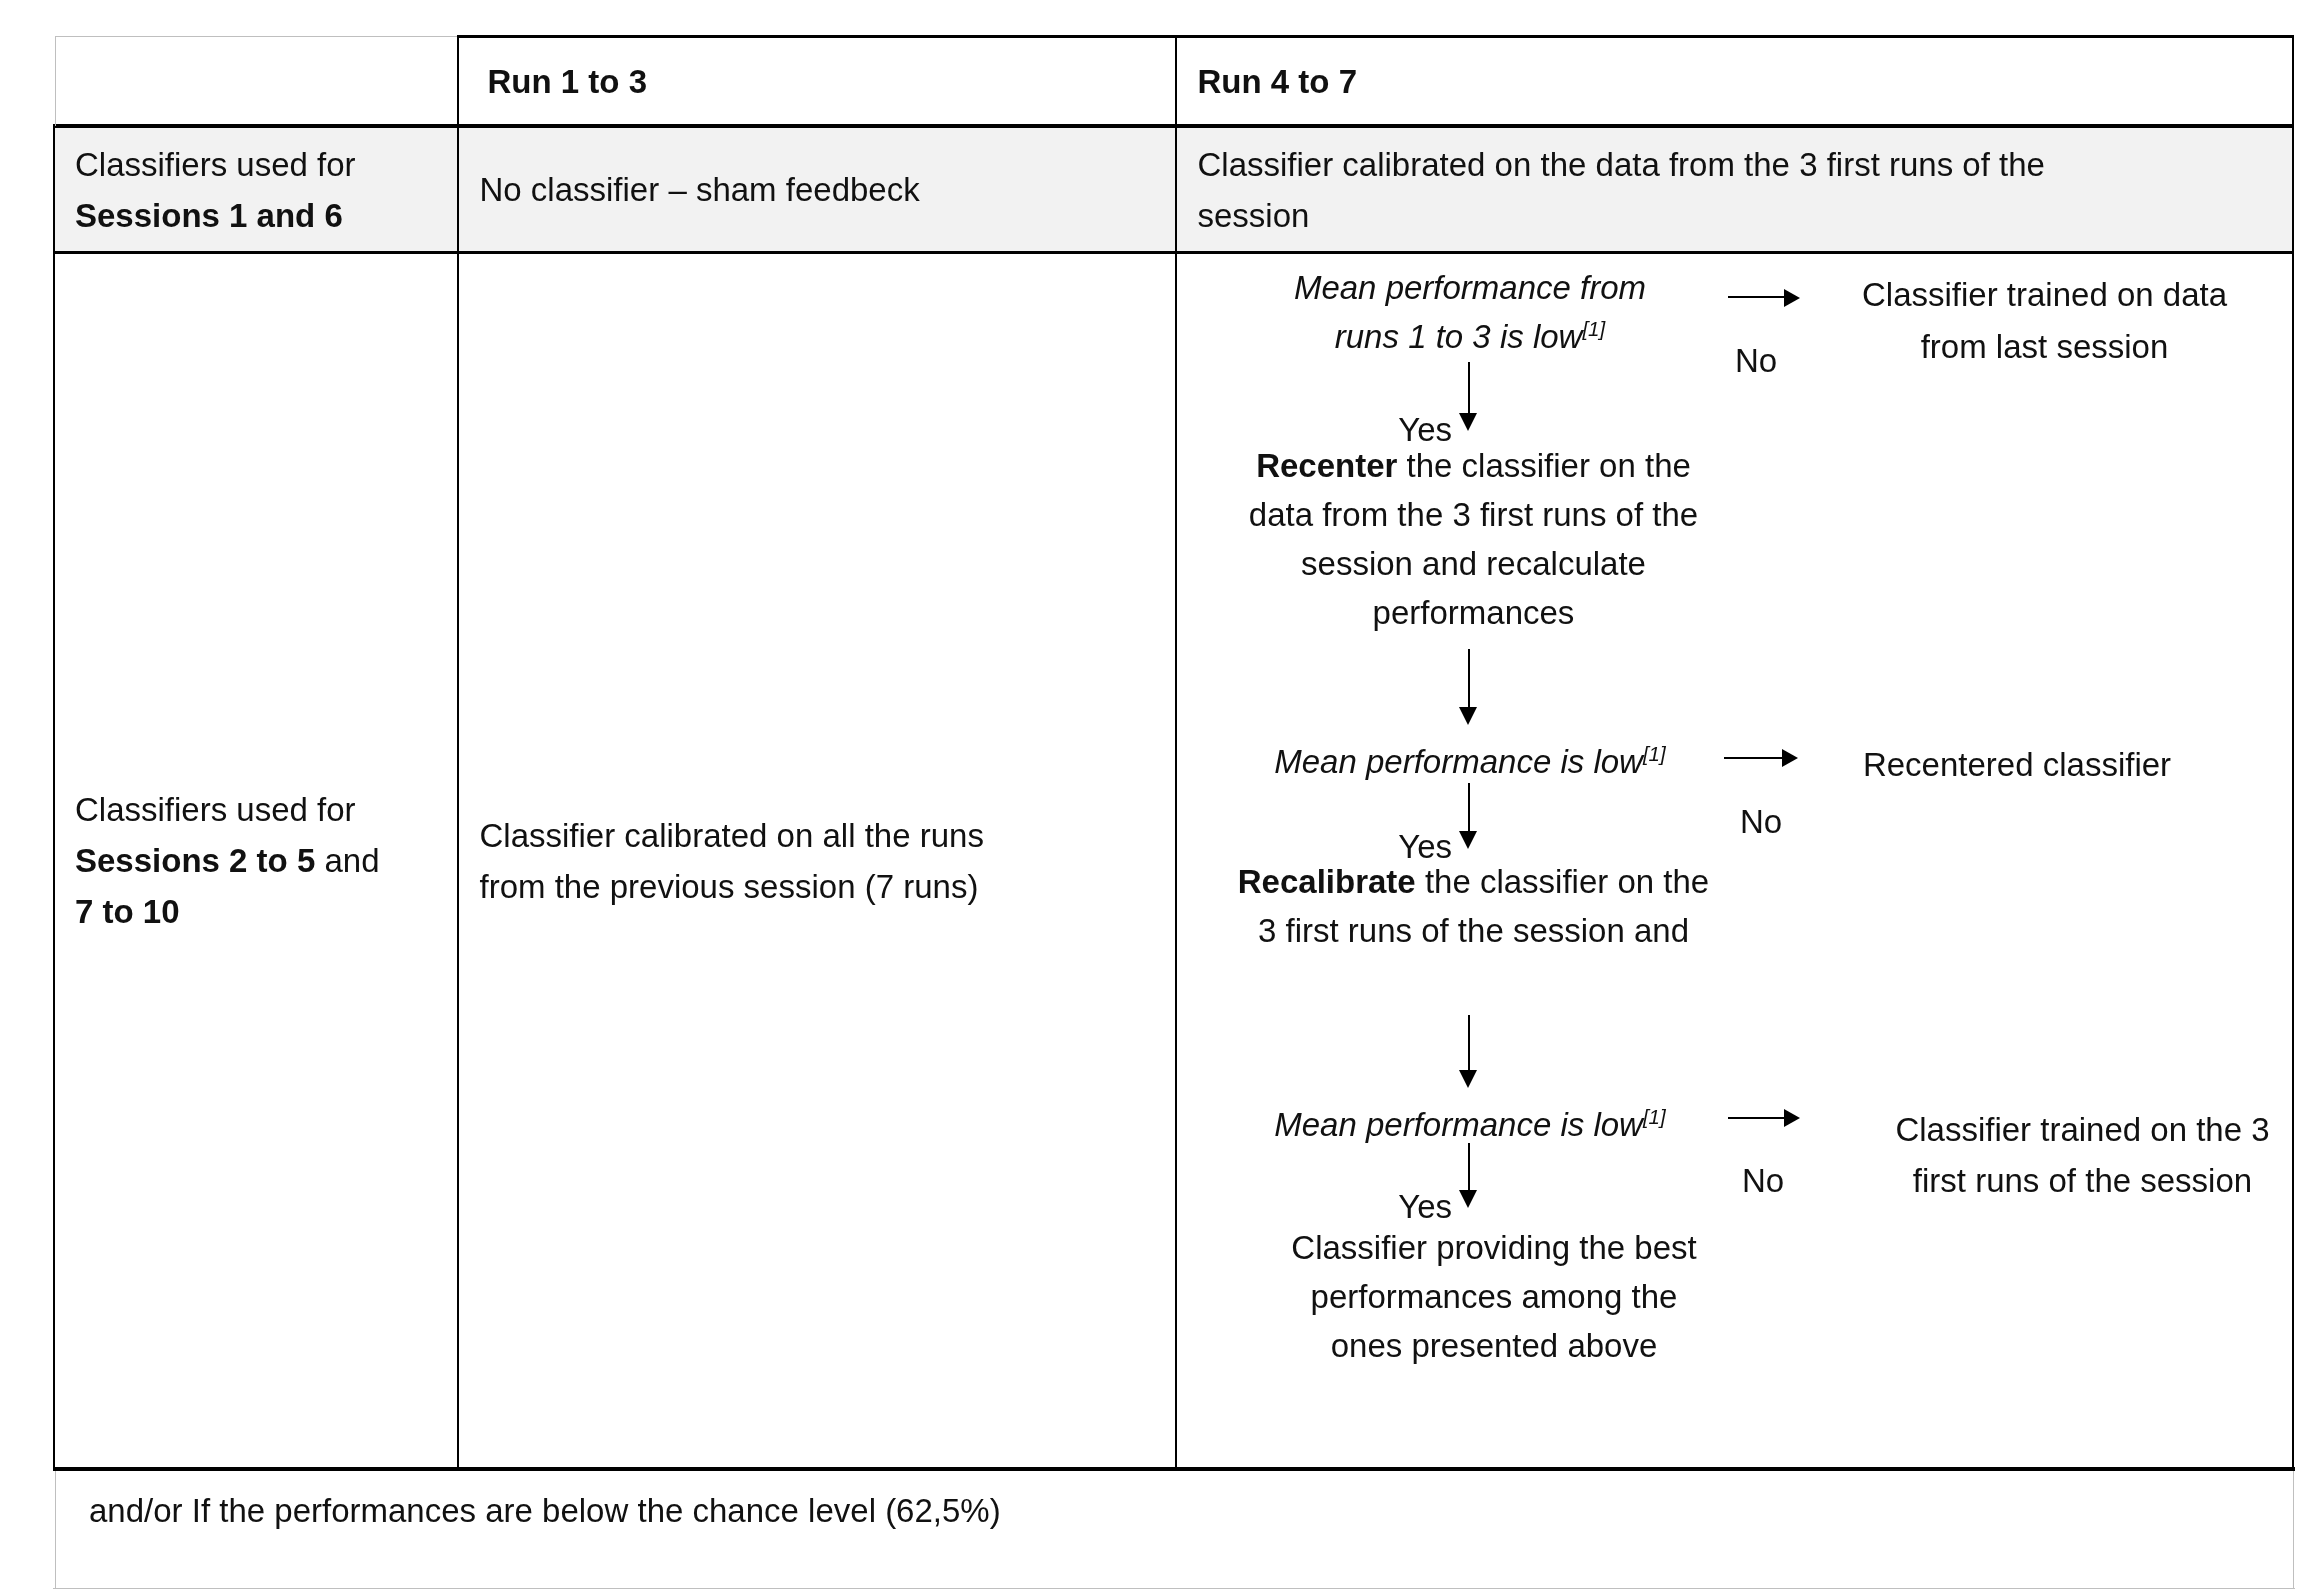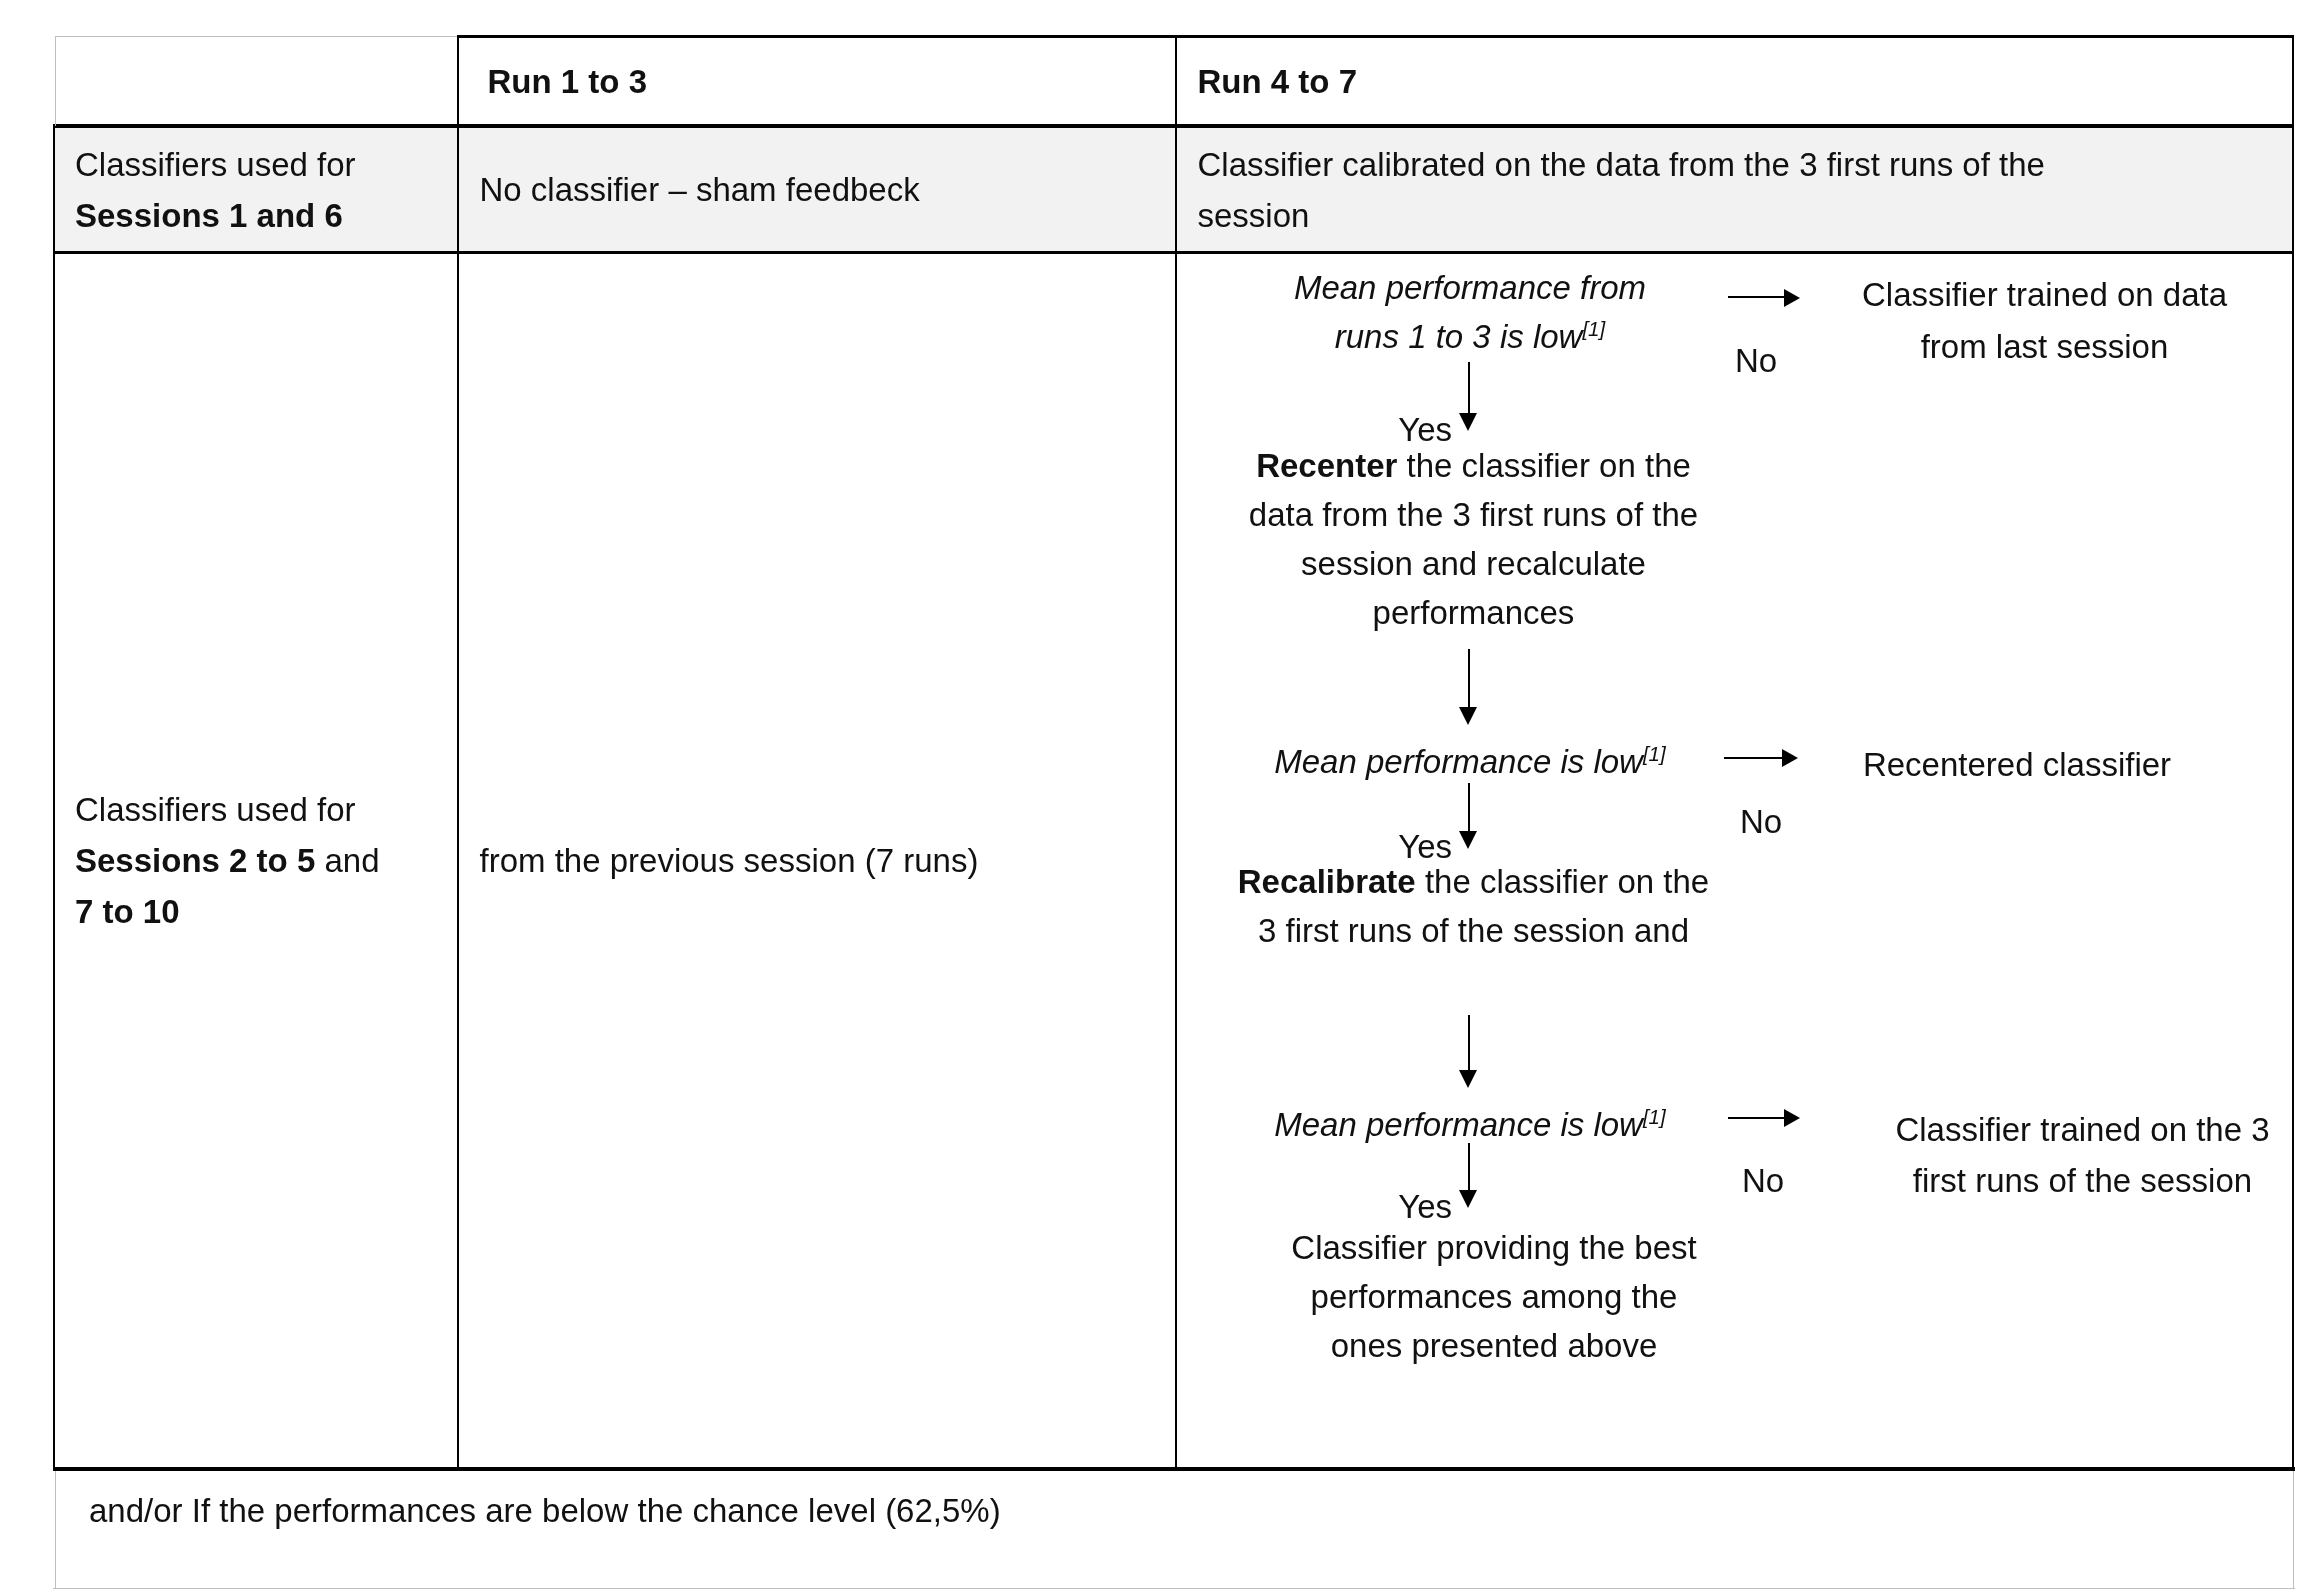--- a/index.html
+++ b/index.html
@@ -72,20 +72,21 @@
     <div class="ln">Classifier calibrated on the data from the 3 first runs of the</div>
     <div class="ln">session</div>
   </div>
 
   <div class="cell" style="left:56px; top:254px; width:399px; height:1213px; padding-left:19px;">
     <div class="ln">Classifiers used for</div>
     <div class="ln"><b>Sessions 2 to 5</b><span> and</span></div>
     <div class="ln"><b>7 to 10</b></div>
   </div>
   <div class="cell" style="left:459px; top:254px; width:715px; height:1213px; padding-left:20.5px;">
+    <div class="ln">Classifier calibrated on all the runs</div>
     <div class="ln">from the previous session (7 runs)</div>
   </div>
 
   <div class="flowwrap">
 
     <div class="flow decision" style="left:20.5px; top:10.3px; width:547px;">
       <div class="fl">Mean performance from</div>
       <div class="fl"><span>runs 1 to 3 is low</span><sup class="fn">[1]</sup></div>
     </div>
 

